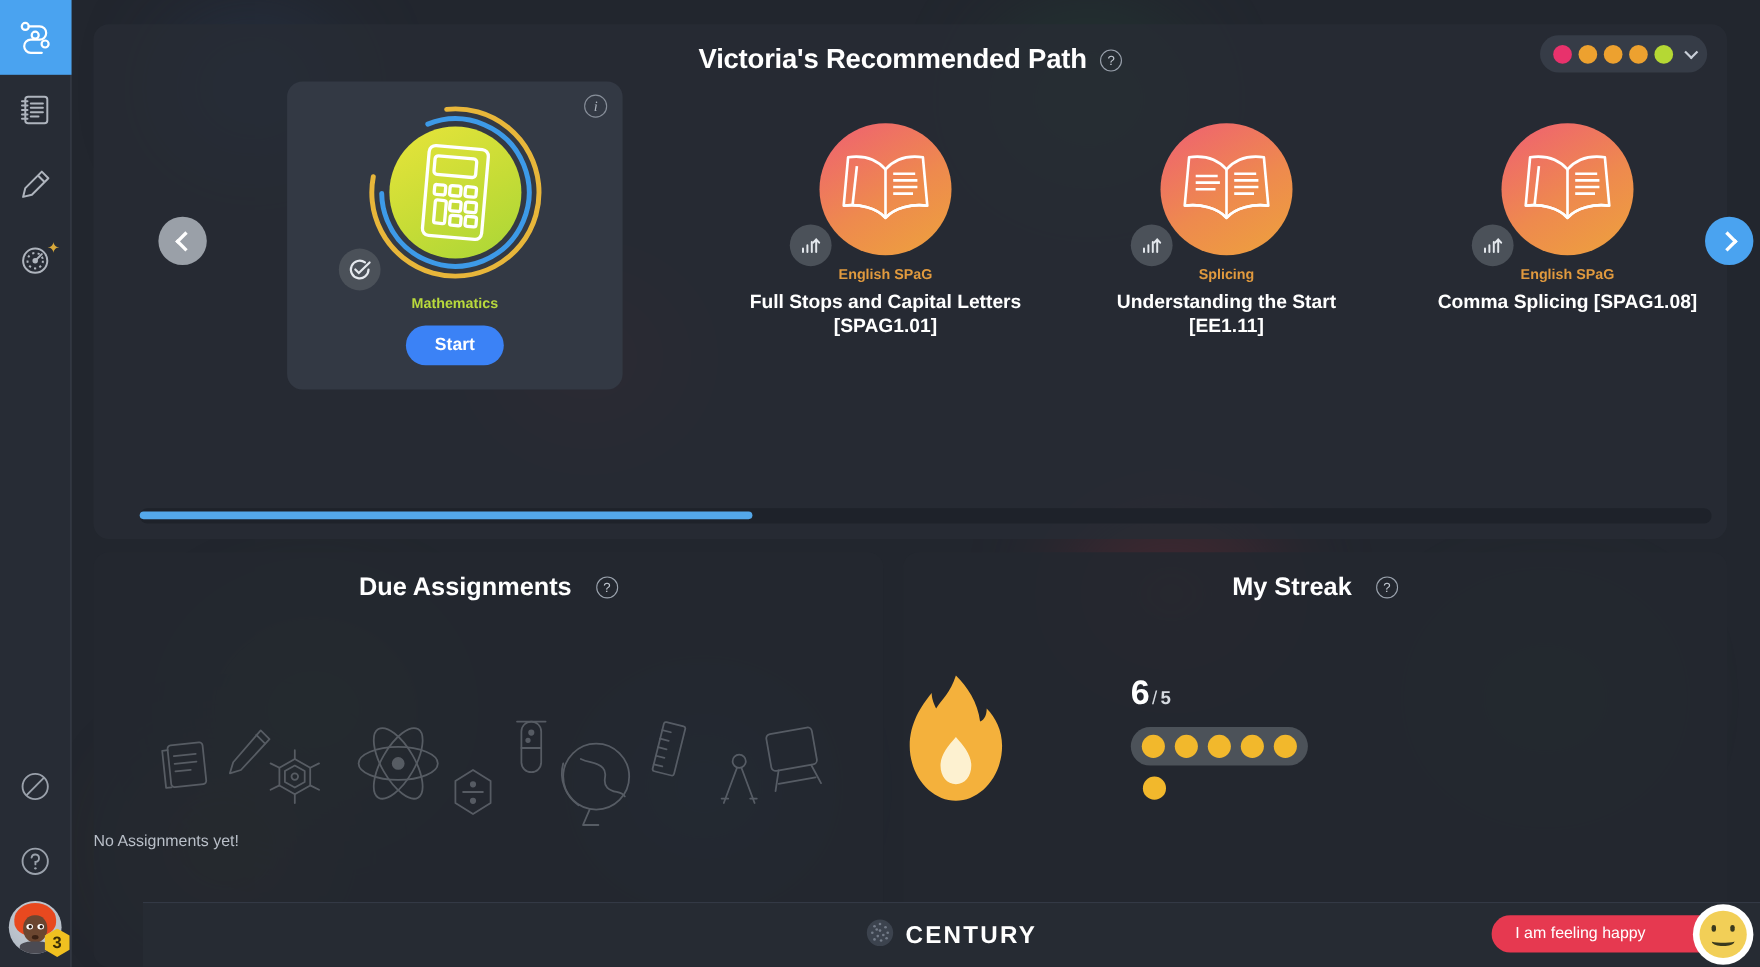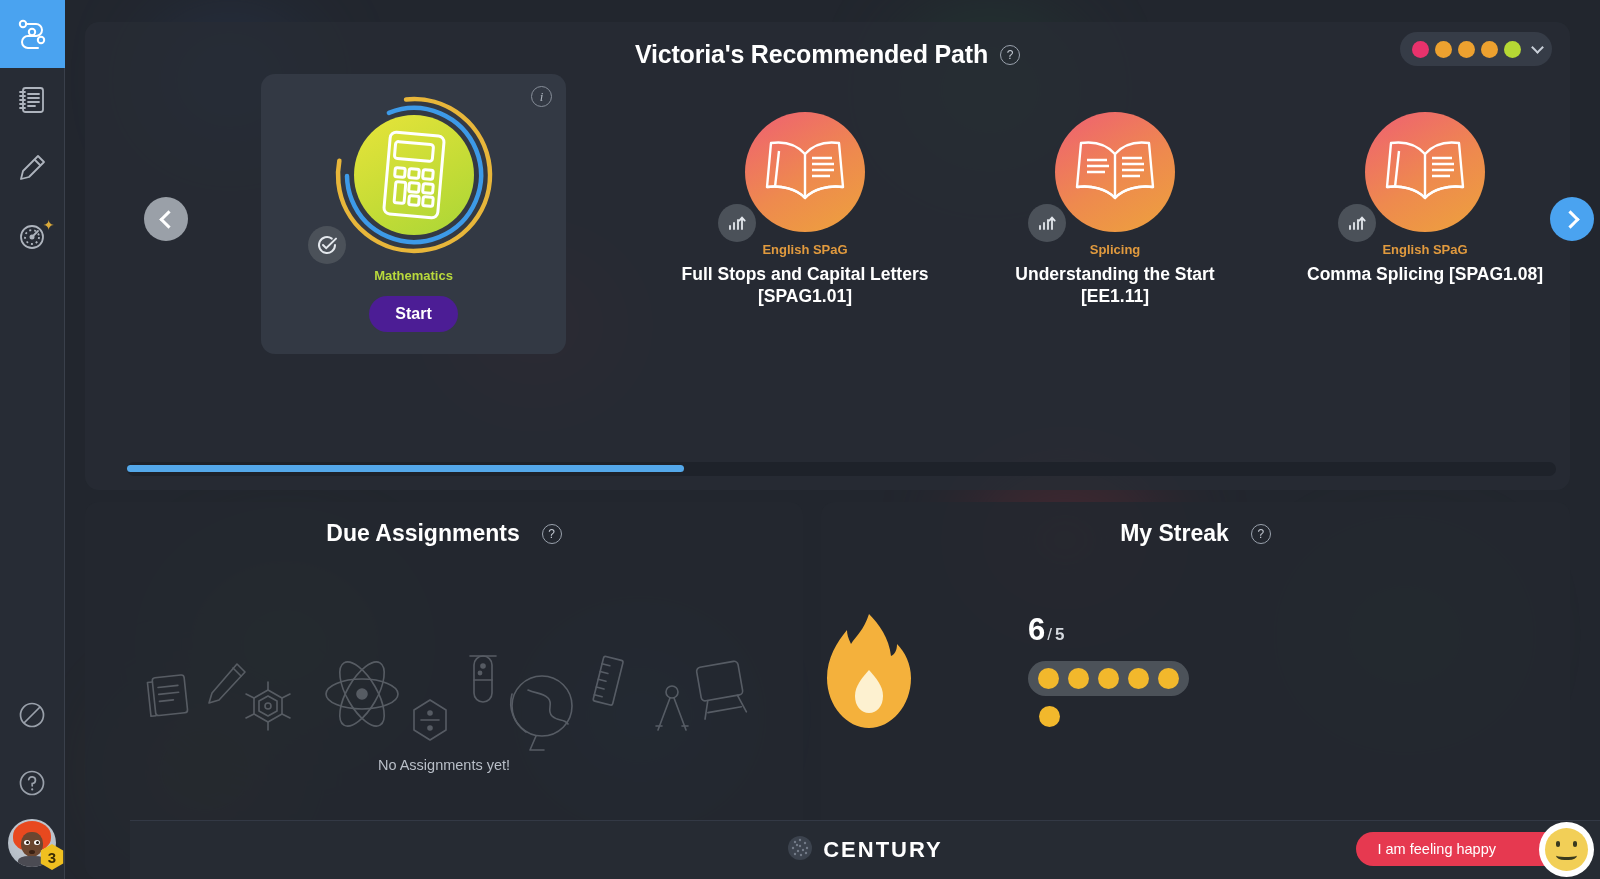--- a/index.html
+++ b/index.html
@@ -148,21 +148,21 @@
   .subject {
     margin-top: 10px; font-size: 13px; font-weight: bold;
   }
   .subject.math { color: #b9d93c; }
   .subject.eng  { color: #e19a3e; }
   .c-title {
     margin-top: 6px; color: #fff; font-size: 17.5px; font-weight: bold;
     text-align: center; line-height: 1.28; width: 270px;
   }
   .start-btn {
-    margin-top: 13px; background: #4c1d95; color: #fff;
+    margin-top: 13px; background: #3b82f6; color: #fff;
     border: none; border-radius: 20px;
     padding: 9px 26px; font-size: 16px; font-weight: bold;
     font-family: "Liberation Sans", sans-serif; cursor: pointer;
   }
 
   .nav-arrow {
     position: absolute; width: 44px; height: 44px; border-radius: 50%;
     display: flex; align-items: center; justify-content: center; cursor: pointer;
     z-index: 12;
   }
@@ -194,21 +194,21 @@
     font-size: 23px; font-weight: bold;
     display: flex; align-items: center; justify-content: center; gap: 22px;
   }
   .empty-art {
     position: absolute; left: 0; right: 0; top: 140px;
     display: flex; align-items: flex-end; justify-content: center; gap: 10px;
     opacity: .32;
   }
   .empty-text {
     position: absolute; left: 0; right: 0; top: 255px;
-    text-align: center; color: #b9bfc8; font-size: 14.5px;
+    color: #b9bfc8; font-size: 14.5px;
   }
 
   .streak-body {
     position: absolute; left: 0; right: 0; top: 76px; bottom: 0;
     display: flex; align-items: flex-start; justify-content: flex-start; gap: 111px;
     padding-top: 34px;
   }
   .flame { width: 96px; height: 118px; }
   .streak-right { display: flex; flex-direction: column; align-items: flex-start; }
   .streak-nums { color: #fff; font-weight: bold; }

